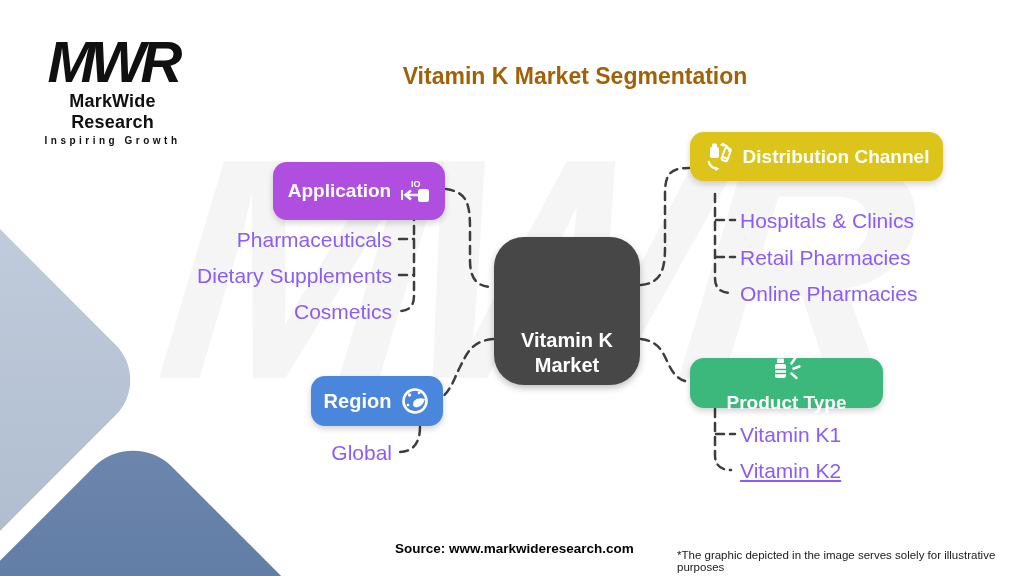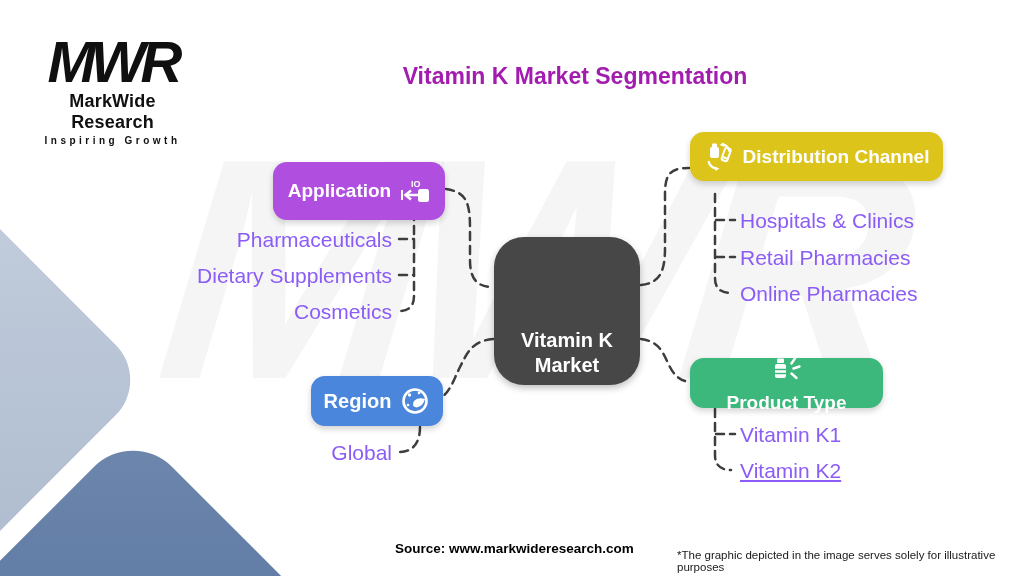--- a/index.html
+++ b/index.html
@@ -33,21 +33,21 @@
 
   
   .logo { position: absolute; left: 35px; top: 34px; z-index: 5; width: 155px; text-align: center; color: #101010; }
   .logo-mark { font-size: 58px; font-weight: 900; font-style: italic; letter-spacing: -5px; line-height: 0.95; }
   .logo-name { font-size: 18px; font-weight: 700; letter-spacing: 0.2px; margin-top: 2px; }
   .logo-tagline { font-size: 10px; font-weight: 700; letter-spacing: 3.5px; margin-top: 2px; }
 
   
   .page-title {
     position: absolute; left: 575px; top: 63px; transform: translateX(-50%);
-    font-size: 23px; font-weight: 700; color: #a21caf; z-index: 5; white-space: nowrap;
+    font-size: 23px; font-weight: 700; color: #a16207; z-index: 5; white-space: nowrap;
   }
 
   
   .connector-svg { position: absolute; left: 0; top: 0; z-index: 4; }
   .connector-svg path { fill: none; stroke: #3d3d3d; stroke-width: 2.5; stroke-dasharray: 8 6; stroke-linecap: round; }
 
   
   .pill {
     position: absolute; z-index: 6; border-radius: 14px;
     display: flex; align-items: center; justify-content: center; gap: 9px;

